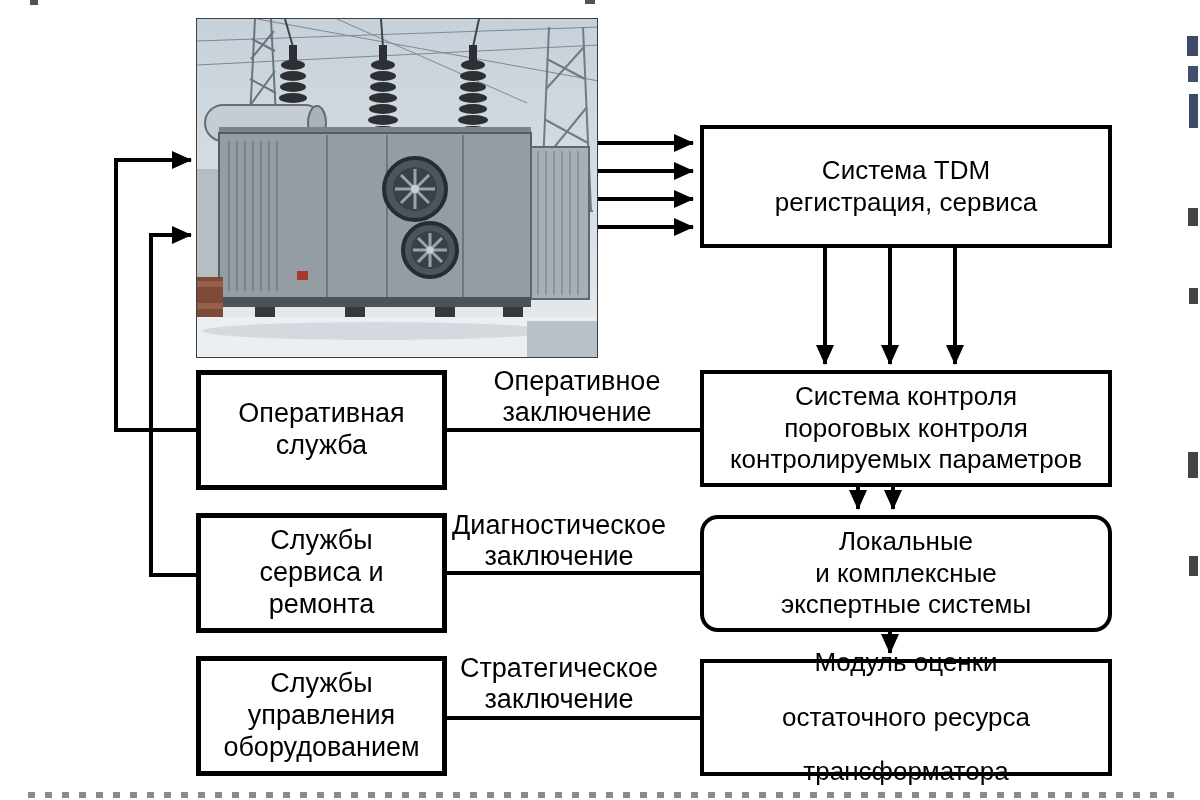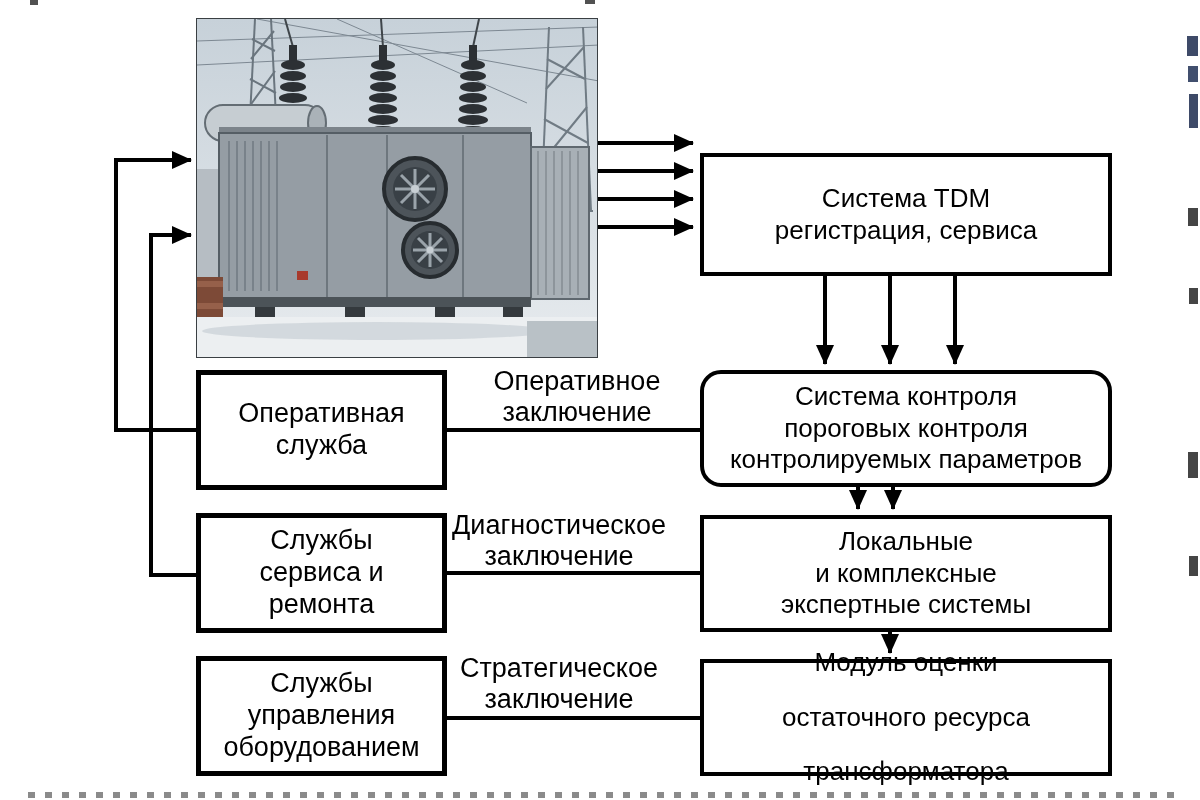--- a/index.html
+++ b/index.html
@@ -159,30 +159,30 @@
       <rect x="0" y="258" width="26" height="46" fill="#7d4a37"></rect>
       <rect x="0" y="262" width="26" height="6" fill="#96604a"></rect>
       <rect x="0" y="284" width="26" height="6" fill="#96604a"></rect>
 
       <rect x="0" y="298" width="402" height="42" fill="#eceff1"></rect>
       <ellipse cx="180" cy="312" rx="175" ry="9" fill="#c9d0d5" opacity="0.7"></ellipse>
       <rect x="330" y="302" width="72" height="38" fill="#b9c1c6"></rect>
     </svg>
   </figure>
 
-  <div class="box flow-box" style="top:125px; height:123px;margin-top:28px;">
+  <div class="box flow-box" style="top:125px; height:123px;">
     <div>Система TDM</div>
     <div>регистрация, сервиса</div>
   </div>
-  <div class="box flow-box" style="top:370px; height:117px;border-radius:21px;">
+  <div class="box flow-box" style="top:370px; height:117px;">
     <div>Система контроля</div>
     <div>пороговых контроля</div>
     <div>контролируемых параметров</div>
   </div>
-  <div class="box flow-box" style="top:515px; height:117px;">
+  <div class="box flow-box" style="top:515px; height:117px;border-radius:18px;">
     <div>Локальные</div>
     <div>и комплексные</div>
     <div>экспертные системы</div>
   </div>
   <div class="box flow-box" style="top:659px; height:117px;gap:23px;">
     <div>Модуль оценки</div>
     <div>остаточного ресурса</div>
     <div>трансформатора</div>
   </div>
 

